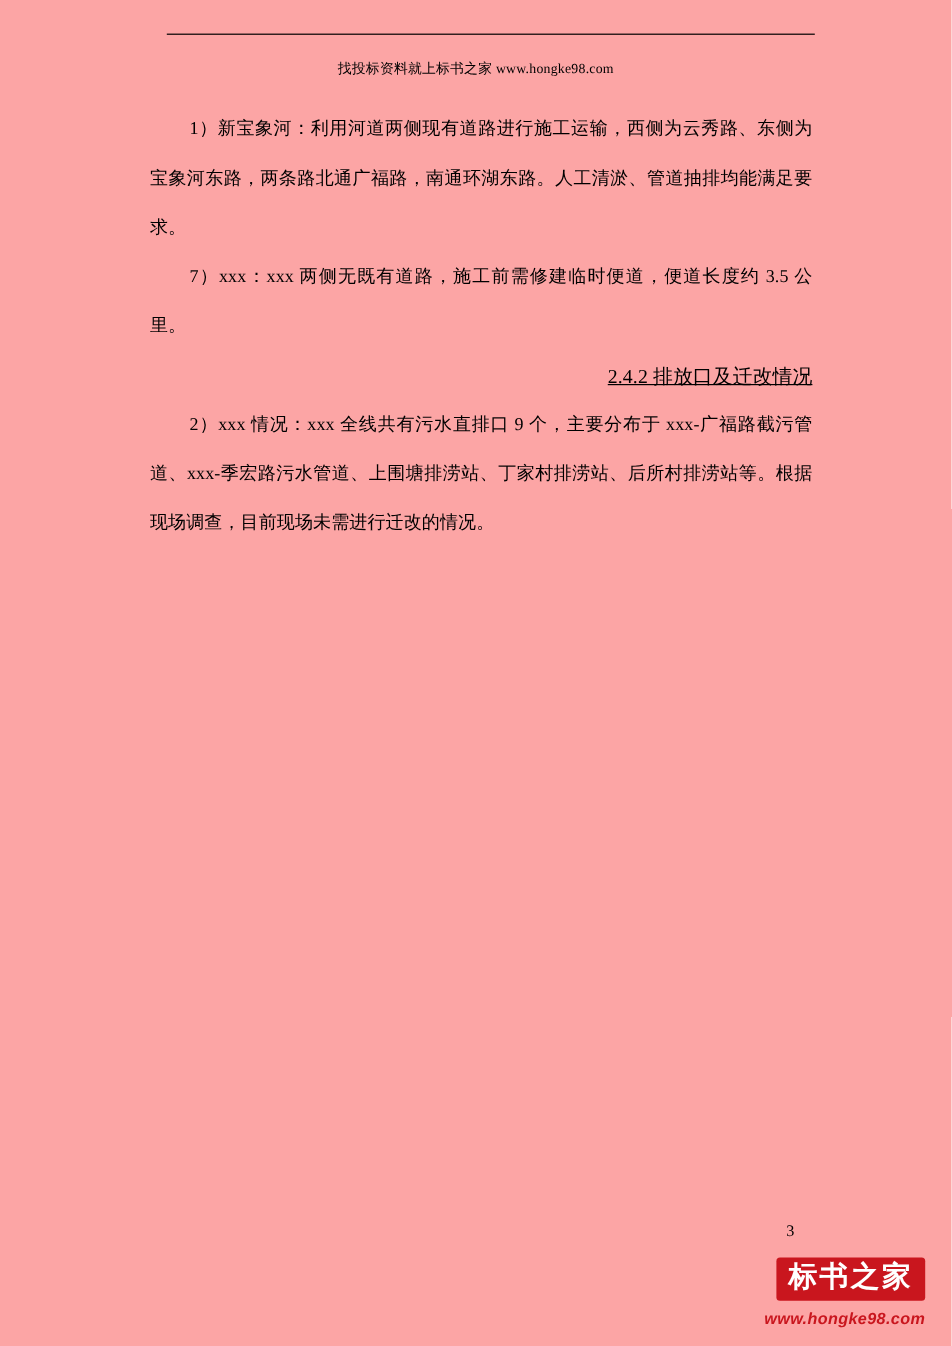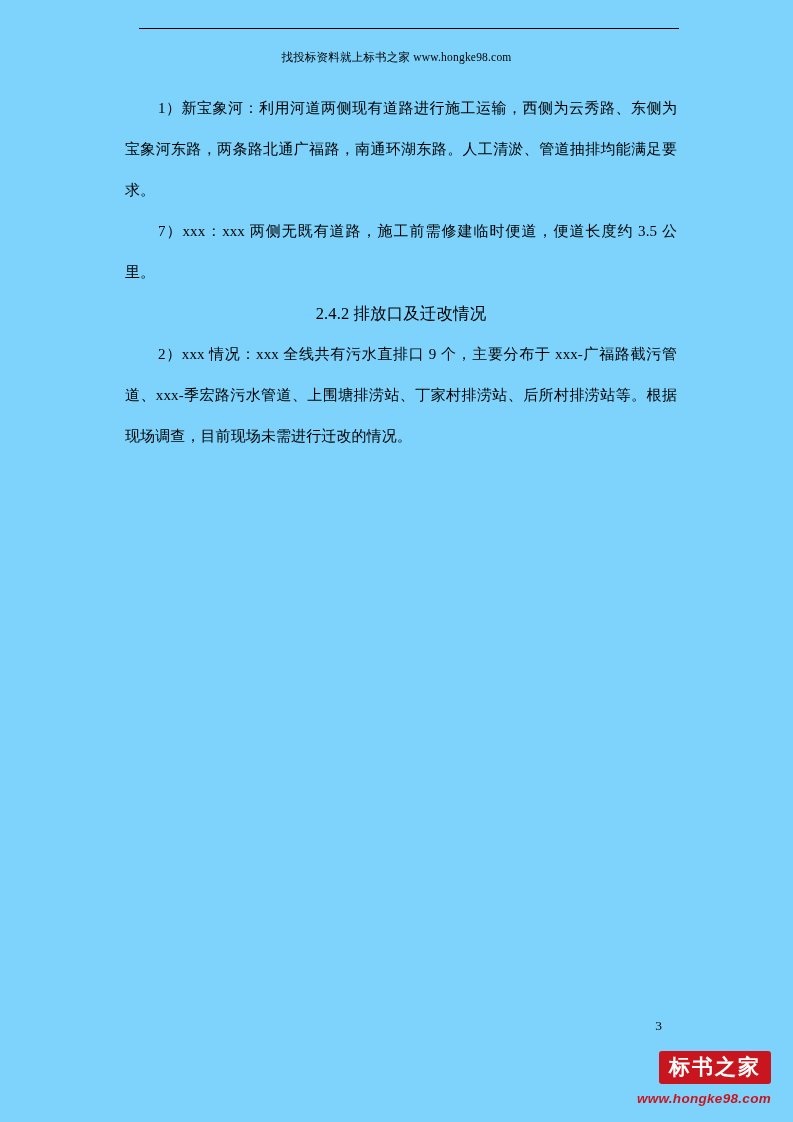--- a/index.html
+++ b/index.html
@@ -9,21 +9,21 @@
   }
   body {
     font-family: "Liberation Serif", "DejaVu Serif", serif;
     color: #000000;
   }
   .page {
     position: relative;
     width: 793px;
     height: 1122px;
     margin: 0 auto;
-    background: #7dd3fc;
+    background: #fca5a5;
     overflow: hidden;
     box-sizing: border-box;
   }
   .header-rule {
     position: absolute;
     top: 28px;
     left: 139px;
     width: 540px;
     height: 0;
     border-top: 1px solid #000000;
@@ -54,21 +54,22 @@
     letter-spacing: 0.1px;
   }
   p.indent {
     text-indent: 33px;
   }
   p.heading {
     margin: 0;
     font-size: 16.5px;
     line-height: 41px;
     text-indent: 0;
-    text-align: center;
+    text-align: right;
+    text-decoration: underline;
   }
   .page-number {
     position: absolute;
     top: 1018px;
     left: 0;
     width: 793px;
     text-align: center;
     font-size: 13.5px;
     font-family: "Liberation Serif", "DejaVu Serif", serif;
   }
@@ -84,21 +85,21 @@
     width: 200px;
     text-align: right;
     user-select: none;
   }
   .wm-logo {
     display: inline-block;
     background: #c9161e;
     color: #ffffff;
     font-family: "Liberation Sans", sans-serif;
     font-weight: bold;
-    font-size: 21px;
+    font-size: 24px;
     letter-spacing: 2px;
     padding: 5px 10px 7px 10px;
     line-height: 1;
     border-radius: 3px;
   }
   .wm-url {
     margin-top: 7px;
     font-family: "Liberation Sans", sans-serif;
     font-size: 13.5px;
     font-weight: bold;

